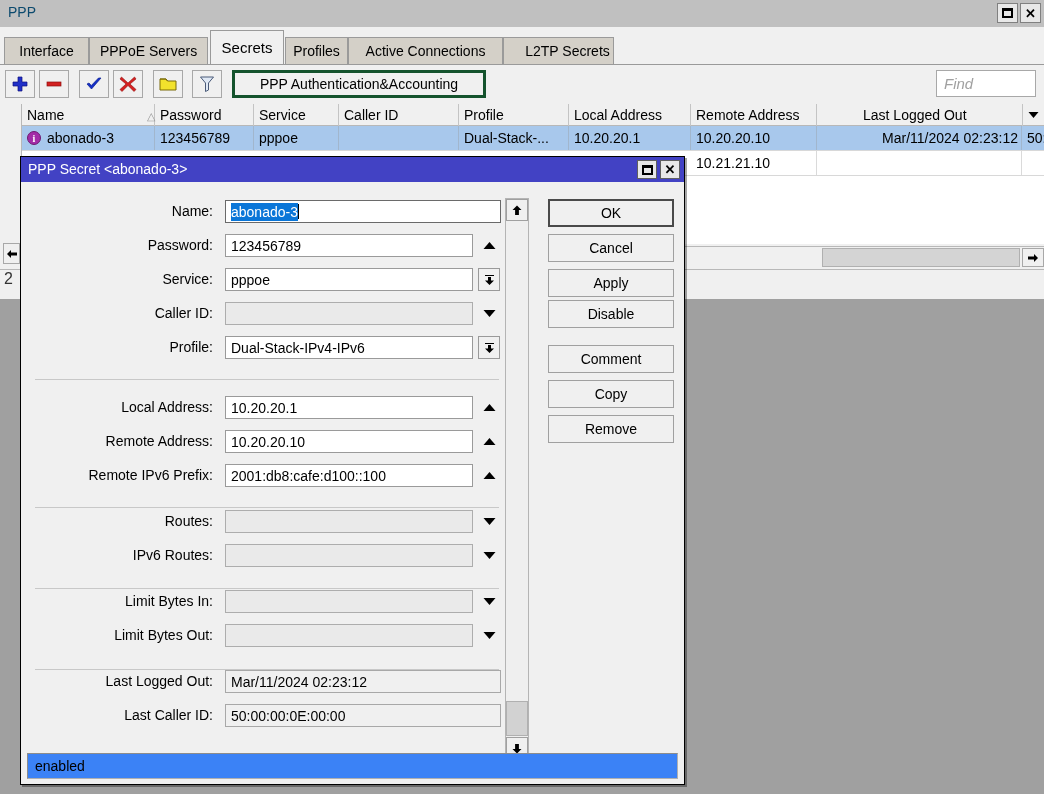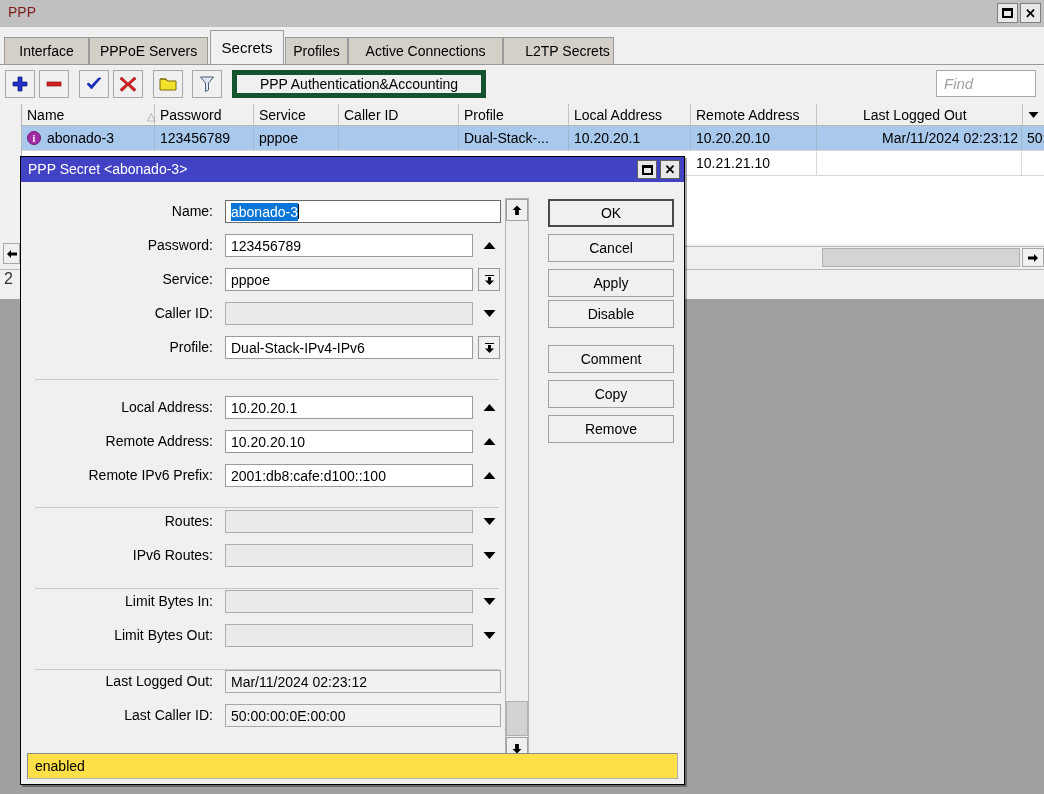--- a/index.html
+++ b/index.html
@@ -29,21 +29,21 @@
   #ppp-titlebar {
     position: absolute;
     left: 0; top: 0;
     width: 1044px; height: 27px;
     background: #c0c0c0;
     box-sizing: border-box;
   }
   #ppp-title-text {
     position: absolute;
     left: 8px; top: 4px;
-    color: #7f1d1d;
+    color: #0c4a6e;
     font-size: 14px;
   }
   .win-btn {
     position: absolute;
     top: 3px;
     width: 21px; height: 20px;
     background: #e8e8e8;
     border: 1px solid #808080;
     box-sizing: border-box;
     display: flex;
@@ -113,21 +113,21 @@
     display: flex;
     align-items: center;
     justify-content: center;
     cursor: default;
   }
   #auth-acct-btn {
     position: absolute;
     left: 232px; top: 5px;
     width: 254px; height: 28px;
     background: #f0f0f0;
-    border: 5px solid #14532d;
+    border: 3px solid #14532d;
     box-sizing: border-box;
     display: flex;
     align-items: center;
     justify-content: center;
     font-size: 14px;
     cursor: default;
   }
   #find-box {
     position: absolute;
     right: 8px; top: 5px;
@@ -471,21 +471,21 @@
     display: flex; align-items: center; justify-content: center;
     font-size: 14px;
     cursor: default;
   }
   .dlg-btn.default { border: 2px solid #4a4a4a; text-align: center; }
 
   #dlg-statusbar {
     position: absolute;
     left: 6px; bottom: 5px;
     width: 651px; height: 26px;
-    background: #fde047;
+    background: #3b82f6;
     border: 1px solid #b0b0b0;
     border-top-color: #8c8c8c;
     border-left-color: #8c8c8c;
     box-sizing: border-box;
     display: flex;
     align-items: center;
     padding-left: 7px;
     font-size: 14px;
   }
 </style>

